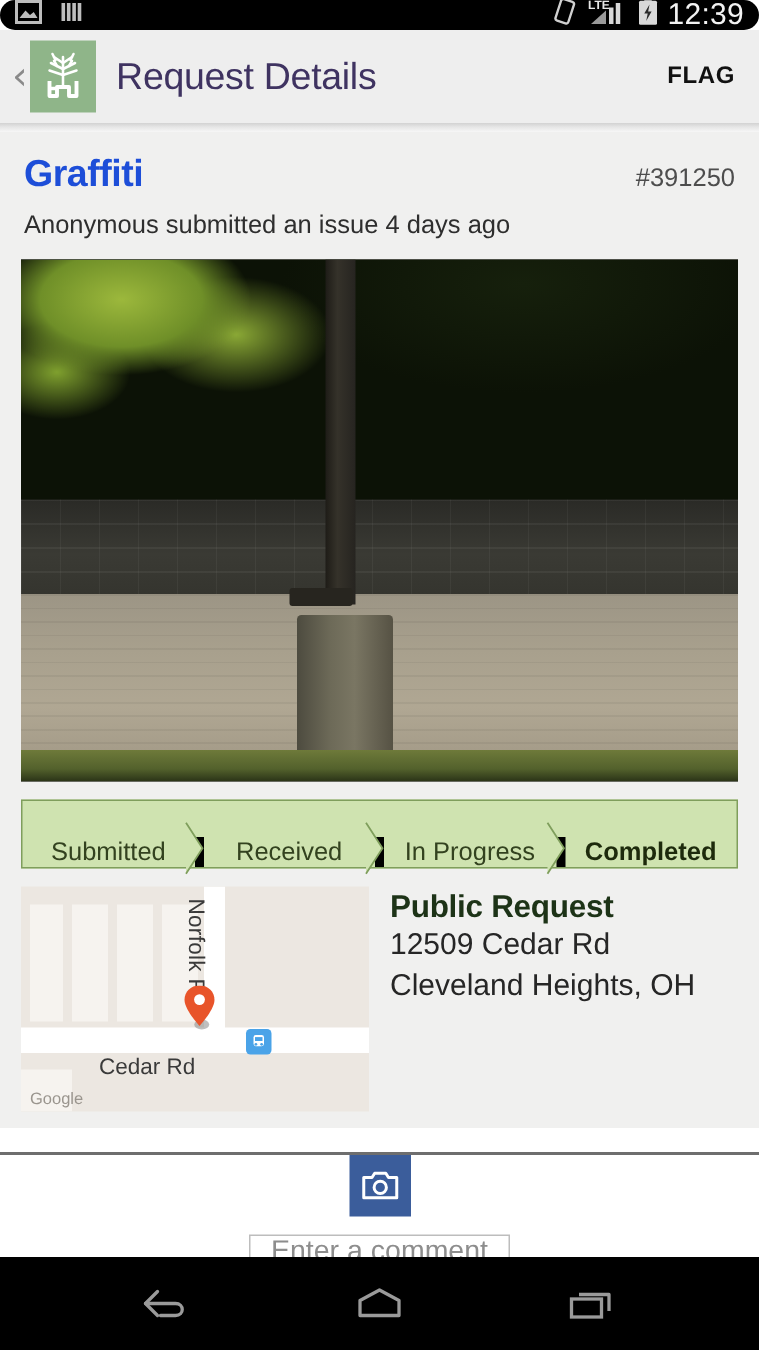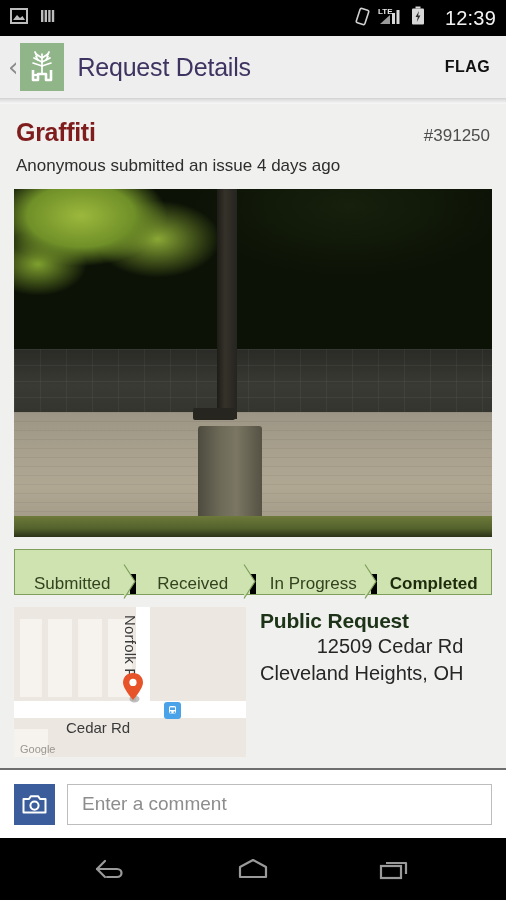--- a/index.html
+++ b/index.html
@@ -8,40 +8,41 @@
     width: 506px;
     height: 900px;
     background: #ffffff;
     font-family: "Liberation Sans", sans-serif;
     overflow: hidden;
     position: relative;
   }
 
   
   .status-bar {
-    height: 36px;
+    height: 20px;
     background: #000000;
     display: flex;
     align-items: center;
     padding: 0 10px;
     position: relative;
+    border-radius: 14px;
   }
   .status-left { display: flex; align-items: center; gap: 11px; }
   .status-right {
     margin-left: auto;
     display: flex;
     align-items: center;
     gap: 7px;
   }
   .sb-icon { display: block; }
   .status-clock {
     color: #f2f2f2;
     font-size: 20px;
     letter-spacing: 0.2px;
-    margin-left: 20px;
+    margin-left: 6px;
     font-family: "Liberation Sans", sans-serif;
   }
 
   
   .app-header {
     height: 62px;
     background: #eeeeee;
     display: flex;
     align-items: center;
     padding: 0 16px 0 8px;
@@ -90,21 +91,21 @@
     overflow: hidden;
   }
   .title-row {
     display: flex;
     align-items: baseline;
     padding: 14px 16px 0 16px;
   }
   .issue-title {
     font-size: 25px;
     font-weight: bold;
-    color: #7f1d1d;
+    color: #1d4ed8;
     letter-spacing: -0.3px;
   }
   .issue-id {
     margin-left: auto;
     font-size: 17px;
     color: #4d4d4d;
   }
   .issue-sub {
     padding: 9px 16px 0 16px;
     font-size: 17px;
@@ -265,36 +266,36 @@
   .addr-title {
     font-size: 21px;
     font-weight: bold;
     color: #1d3317;
     letter-spacing: -0.2px;
   }
   .addr-line {
     font-size: 20px;
     color: #262626;
     line-height: 1.34;
-    text-align: right;
   }
 
   
   .comment-bar {
     position: absolute;
     left: 0;
     top: 768px;
     width: 506px;
     height: 70px;
     background: #ffffff;
     border-top: 2px solid #6e6e6e;
     display: flex;
     align-items: center;
     padding: 0 14px;
     gap: 12px;
+    flex-direction: column;
   }
   .cam-btn {
     width: 41px; height: 41px;
     background: #3b5d9b;
     display: flex;
     align-items: center;
     justify-content: center;
     flex: none;
   }
   .comment-input {

